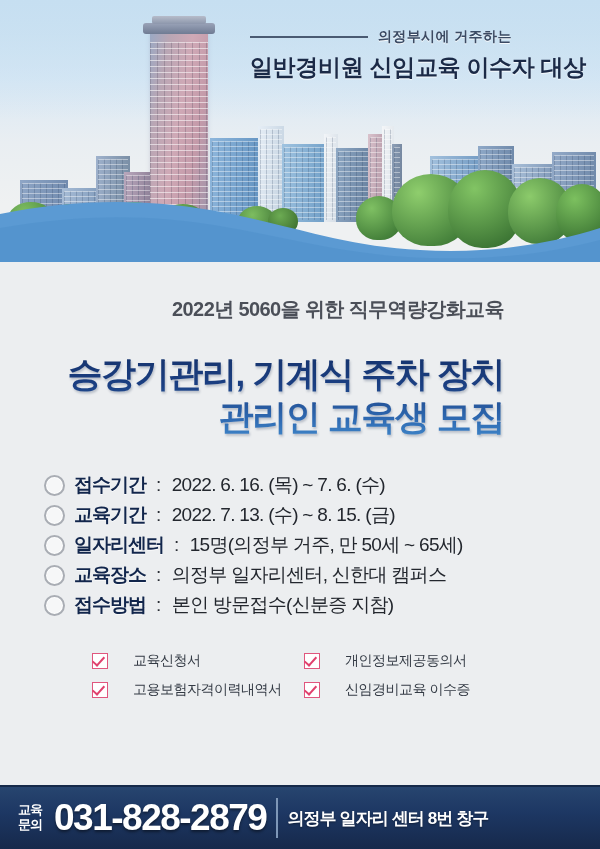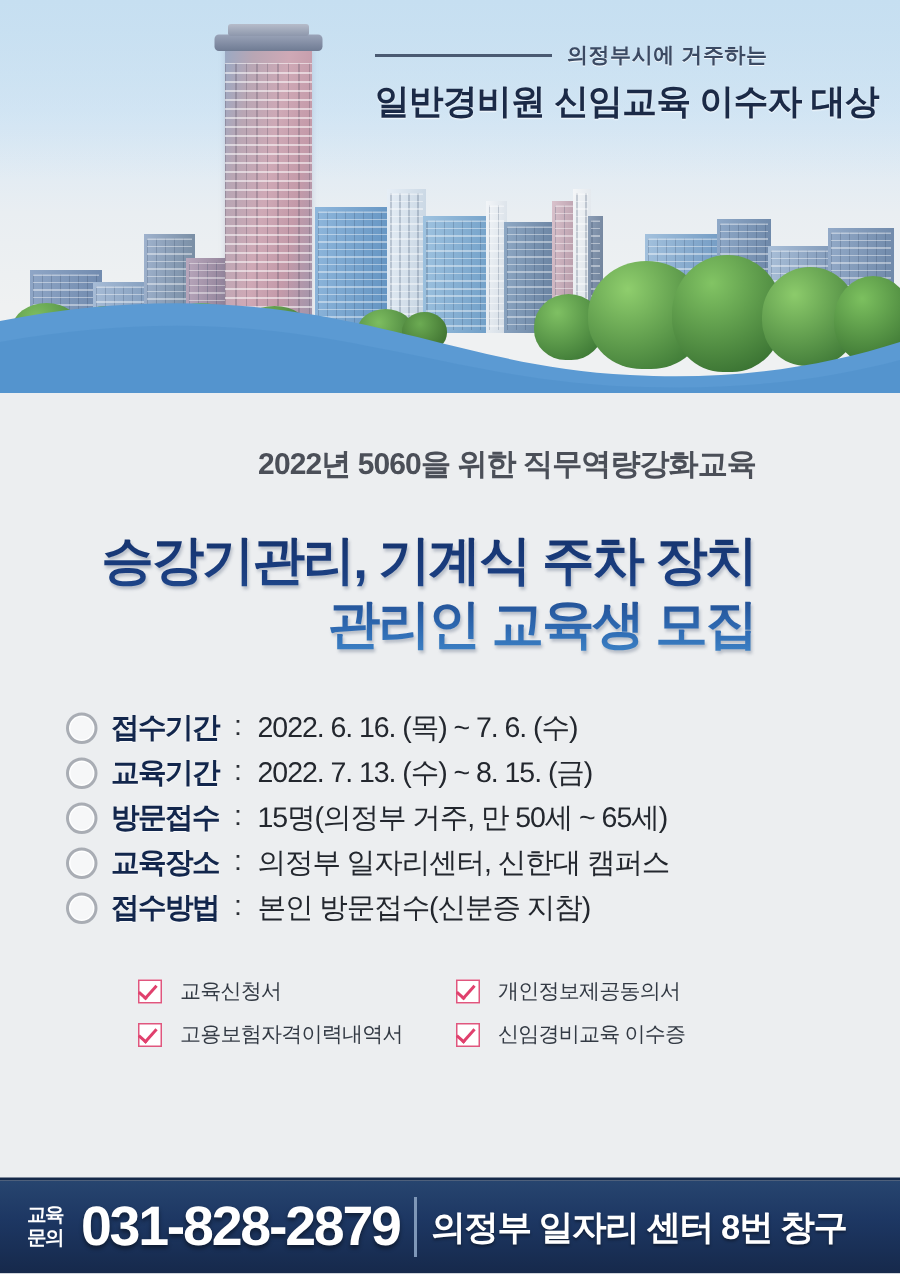--- a/index.html
+++ b/index.html
@@ -134,21 +134,21 @@
     text-shadow:0 1px 0 rgba(255,255,255,.7);
   }
   .info-sep{color:#2b2f36;margin:0 2px 0 1px;}
   .info-val{color:#23272e;letter-spacing:-.7px;}
 
   
   .checks{
     position:absolute;left:92px;top:652px;width:430px;
     display:grid;grid-template-columns:212px 218px;row-gap:11px;
   }
-  .chk-item{display:flex;align-items:center;gap:12px;}
+  .chk-item{display:flex;align-items:center;gap:25px;}
   .chk-box{
     flex:0 0 auto;width:14px;height:14px;position:relative;
     border:1.6px solid #e0567e;background:#fff;
   }
   .chk-box::after{
     content:"";position:absolute;left:2px;top:0px;
     width:5px;height:10px;border:solid #e0406d;
     border-width:0 2px 2px 0;transform:rotate(42deg);
   }
   .chk-label{font-size:14px;color:#333a44;letter-spacing:-.5px;white-space:nowrap;}
@@ -181,21 +181,21 @@
   .f-phone{
     margin-left:4px;
     font-size:37px;font-weight:800;color:#ffffff;letter-spacing:-1.5px;
     text-shadow:0 2px 3px rgba(0,0,0,.45);
     font-family:"Liberation Sans","DejaVu Sans",sans-serif;
   }
   .f-div{
     width:2px;height:40px;background:#7e97b8;margin:0 9px 0 10px;
   }
   .f-place{
-    font-size:23px;font-weight:700;color:#ffffff;letter-spacing:-.9px;
+    font-size:17px;font-weight:700;color:#ffffff;letter-spacing:-.9px;
     text-shadow:0 1px 2px rgba(0,0,0,.4);
   }
 </style>
 </head>
 <body>
 
 <div class="poster">
 
   <div class="hero">
     <div class="hero-sky-glow"></div>
@@ -300,21 +300,21 @@
 
     <div class="info-row">
       <span class="ring"></span>
       <span class="info-label">교육기간</span>
       <span class="info-sep">:</span>
       <span class="info-val">2022. 7. 13. (수) ~ 8. 15. (금)</span>
     </div>
 
     <div class="info-row">
       <span class="ring"></span>
-      <span class="info-label">방문접수</span>
+      <span class="info-label">일자리센터</span>
       <span class="info-sep">:</span>
       <span class="info-val">15명(의정부 거주, 만 50세 ~ 65세)</span>
     </div>
 
     <div class="info-row">
       <span class="ring"></span>
       <span class="info-label">교육장소</span>
       <span class="info-sep">:</span>
       <span class="info-val">의정부 일자리센터, 신한대 캠퍼스</span>
     </div>

